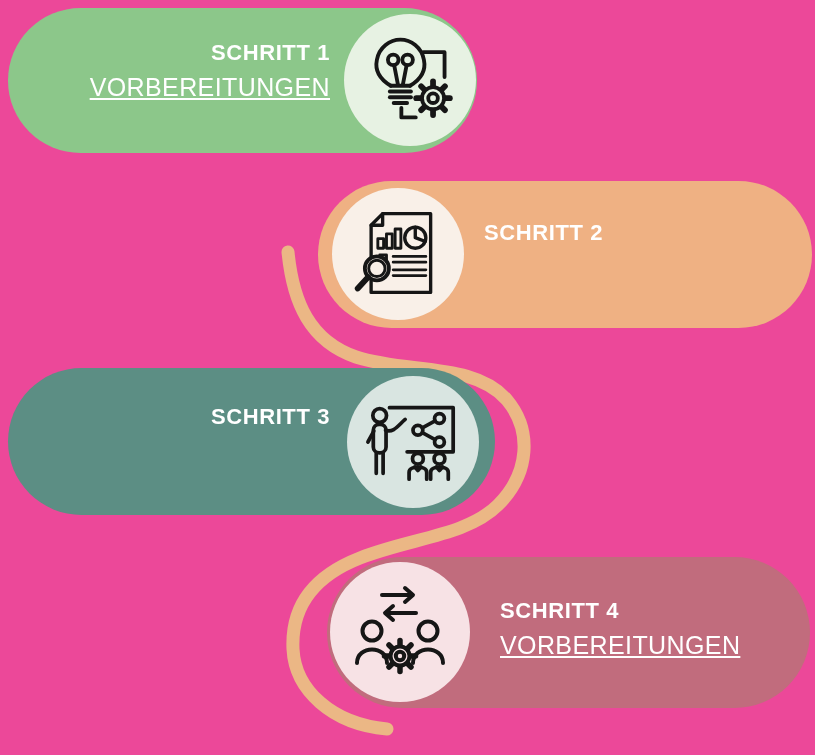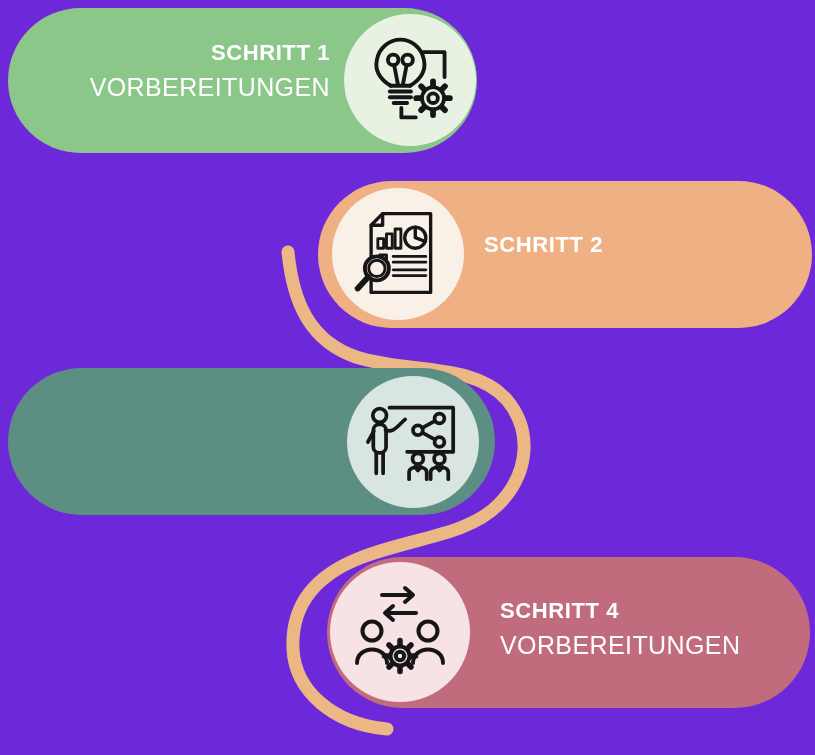--- a/index.html
+++ b/index.html
@@ -1,29 +1,29 @@
 <!DOCTYPE html>
 <html><head>
 <meta charset="utf-8">
 <style>
   html,body{margin:0;padding:0;background:#000;}
   .stage{
-    position:relative;width:815px;height:755px;background:#6d28d9;overflow:hidden;
+    position:relative;width:815px;height:755px;background:#ec4899;overflow:hidden;
     font-family:"Liberation Sans",sans-serif;
   }
   .connector-svg{position:absolute;left:0;top:0;z-index:1;}
   .pill{position:absolute;border-radius:999px;z-index:2;}
   .circle{
     position:absolute;border-radius:50%;z-index:3;
     display:flex;align-items:center;justify-content:center;
   }
   .txt{position:absolute;z-index:4;color:#fff;}
   .txt.right{text-align:right;}
   .step-label{font-weight:bold;font-size:22px;letter-spacing:0.6px;line-height:1.15;}
-  .step-title{font-size:25px;letter-spacing:0.4px;line-height:1.15;margin-top:8px;}
+  .step-title{font-size:25px;letter-spacing:0.4px;line-height:1.15;margin-top:8px;text-decoration:underline;}
   svg.icon{display:block;}
 </style>
 </head>
 <body>
 
 <div class="stage">
 
   <svg class="connector-svg" width="815" height="755" viewBox="0 0 815 755">
     <path d="M 288 252
              C 293 303, 310 341, 356 357
@@ -61,21 +61,21 @@
         <path d="M65.9,60.9 L61.6,56.6"></path>
         <path d="M74,57.5 L74,51.5"></path>
         <path d="M82.1,60.9 L86.4,56.6"></path>
       </g>
       <circle cx="74" cy="69" r="11.5" fill="var(--cbg)"></circle>
       <circle cx="74" cy="69" r="5"></circle>
     </svg>
   </div>
 
   <div class="pill" style="left: 318px; top: 181px; width: 494px; height: 147px; background: rgb(239, 177, 131); --cbg: #EFB183;"></div>
-  <div class="txt" style="left:484px;top:232px;width:320px;">
+  <div class="txt" style="left:484px;top:220px;width:320px;">
     <div class="step-label">SCHRITT 2</div>
   </div>
   <div class="circle" style="left: 332px; top: 188px; width: 132px; height: 132px; background: rgb(249, 240, 232); --cbg: #F9F0E8;">
     <svg class="icon" viewBox="0 0 100 100" width="96" height="96" fill="none" stroke="#161616" stroke-width="3.5" stroke-linecap="round" stroke-linejoin="round">
       <path d="M34,8 H84 V90 H22 V20 Z"></path>
       <path d="M34,8 V20 H22"></path>
       <rect x="29" y="34" width="6" height="10" stroke-width="3"></rect>
       <rect x="38" y="29" width="6" height="15" stroke-width="3"></rect>
       <rect x="47" y="24" width="6" height="20" stroke-width="3"></rect>
       <circle cx="68" cy="33" r="11"></circle>
@@ -84,20 +84,21 @@
       <rect x="31" y="65" width="7" height="7" stroke-width="3"></rect>
       <path d="M45,52.5 H79 M45,58.5 H79 M45,66.5 H79 M45,72.5 H79" stroke-width="3"></path>
       <circle cx="28" cy="65" r="12.5" fill="var(--cbg)" stroke-width="4"></circle>
       <circle cx="28" cy="65" r="8.5" stroke-width="3"></circle>
       <path d="M19,74 L8,86" stroke-width="6"></path>
     </svg>
   </div>
 
   <div class="pill" style="left: 8px; top: 368px; width: 487px; height: 147px; background: rgb(92, 142, 132); --cbg: #5C8E84;"></div>
   <div class="txt right" style="right:485px;top:404px;width:310px;">
+    <div class="step-label">SCHRITT 3</div>
   </div>
   <div class="circle" style="left: 347px; top: 376px; width: 132px; height: 132px; background: rgb(217, 229, 225); --cbg: #D9E5E1;">
     <svg class="icon" viewBox="0 0 100 100" width="98" height="98" fill="none" stroke="#161616" stroke-width="3.8" stroke-linecap="round" stroke-linejoin="round">
       <path d="M26,15 H91 V60 H44"></path>
       <circle cx="55" cy="38" r="5"></circle>
       <circle cx="77" cy="26" r="5"></circle>
       <circle cx="77" cy="50" r="5"></circle>
       <path d="M59.5,35.5 L72.5,28.5 M59.5,40.5 L72.5,47.5"></path>
       <circle cx="16" cy="23" r="7"></circle>
       <rect x="9.5" y="32" width="13" height="29" rx="6"></rect>

